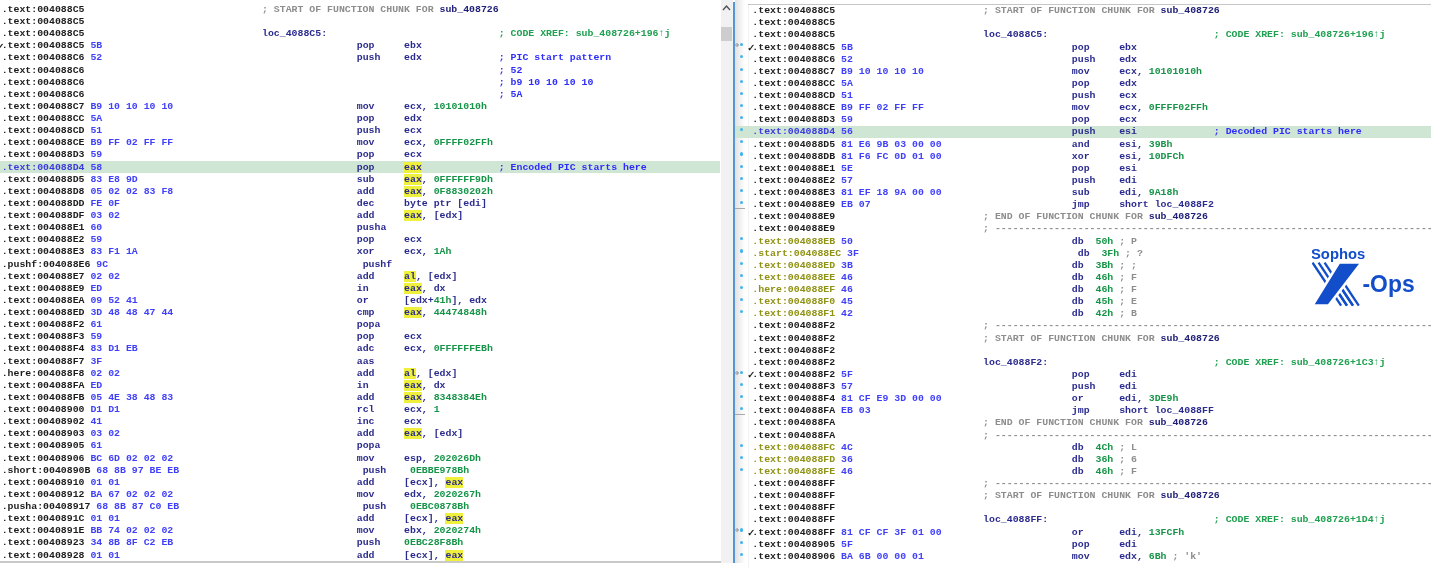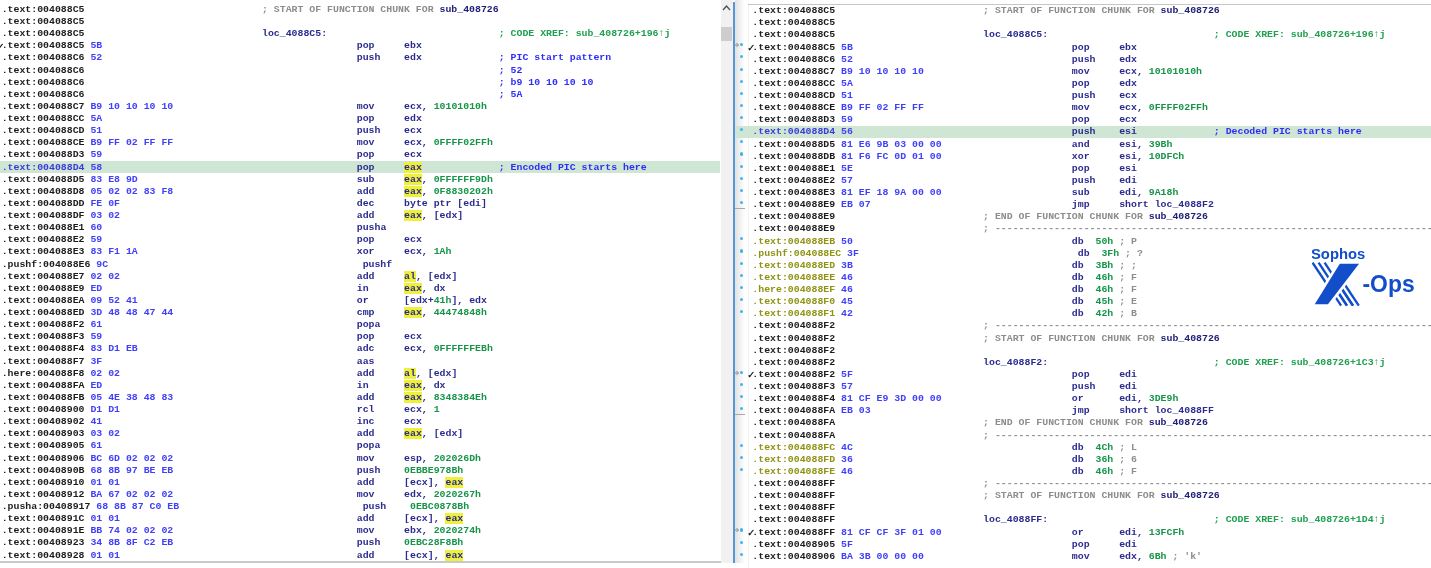--- a/index.html
+++ b/index.html
@@ -41,21 +41,21 @@
 <span style="color:#1c1c1c">.text:004088F4</span> <span style="color:#4040fb">83 D1 EB</span>                                     <span style="color:#2b2b8f">adc</span>     <span style="color:#2b2b8f">ecx, </span><span style="color:#169549">0FFFFFFEBh</span>
 <span style="color:#1c1c1c">.text:004088F7</span> <span style="color:#4040fb">3F</span>                                           <span style="color:#2b2b8f">aas</span>
 <span style="color:#1c1c1c">.here:004088F8</span> <span style="color:#4040fb">02 02</span>                                        <span style="color:#2b2b8f">add</span>     <span style="color:#2b2b8f;background:#eef03c">al</span><span style="color:#2b2b8f">, [edx]</span>
 <span style="color:#1c1c1c">.text:004088FA</span> <span style="color:#4040fb">ED</span>                                           <span style="color:#2b2b8f">in</span>      <span style="color:#2b2b8f;background:#eef03c">eax</span><span style="color:#2b2b8f">, dx</span>
 <span style="color:#1c1c1c">.text:004088FB</span> <span style="color:#4040fb">05 4E 38 48 83</span>                               <span style="color:#2b2b8f">add</span>     <span style="color:#2b2b8f;background:#eef03c">eax</span><span style="color:#2b2b8f">, </span><span style="color:#169549">8348384Eh</span>
 <span style="color:#1c1c1c">.text:00408900</span> <span style="color:#4040fb">D1 D1</span>                                        <span style="color:#2b2b8f">rcl</span>     <span style="color:#2b2b8f">ecx, </span><span style="color:#169549">1</span>
 <span style="color:#1c1c1c">.text:00408902</span> <span style="color:#4040fb">41</span>                                           <span style="color:#2b2b8f">inc</span>     <span style="color:#2b2b8f">ecx</span>
 <span style="color:#1c1c1c">.text:00408903</span> <span style="color:#4040fb">03 02</span>                                        <span style="color:#2b2b8f">add</span>     <span style="color:#2b2b8f;background:#eef03c">eax</span><span style="color:#2b2b8f">, [edx]</span>
 <span style="color:#1c1c1c">.text:00408905</span> <span style="color:#4040fb">61</span>                                           <span style="color:#2b2b8f">popa</span>
 <span style="color:#1c1c1c">.text:00408906</span> <span style="color:#4040fb">BC 6D 02 02 02</span>                               <span style="color:#2b2b8f">mov</span>     <span style="color:#2b2b8f">esp, </span><span style="color:#169549">202026Dh</span>
-<span style="color:#1c1c1c">.text:0040890B</span> <span style="color:#4040fb">68 8B 97 BE EB</span>                               <span style="color:#2b2b8f">push</span>    <span style="color:#169549">0EBBE978Bh</span>
+<span style="color:#1c1c1c">.short:0040890B</span> <span style="color:#4040fb">68 8B 97 BE EB</span>                               <span style="color:#2b2b8f">push</span>    <span style="color:#169549">0EBBE978Bh</span>
 <span style="color:#1c1c1c">.text:00408910</span> <span style="color:#4040fb">01 01</span>                                        <span style="color:#2b2b8f">add</span>     <span style="color:#2b2b8f">[ecx], </span><span style="color:#2b2b8f;background:#eef03c">eax</span>
 <span style="color:#1c1c1c">.text:00408912</span> <span style="color:#4040fb">BA 67 02 02 02</span>                               <span style="color:#2b2b8f">mov</span>     <span style="color:#2b2b8f">edx, </span><span style="color:#169549">2020267h</span>
 <span style="color:#1c1c1c">.pusha:00408917</span> <span style="color:#4040fb">68 8B 87 C0 EB</span>                               <span style="color:#2b2b8f">push</span>    <span style="color:#169549">0EBC0878Bh</span>
 <span style="color:#1c1c1c">.text:0040891C</span> <span style="color:#4040fb">01 01</span>                                        <span style="color:#2b2b8f">add</span>     <span style="color:#2b2b8f">[ecx], </span><span style="color:#2b2b8f;background:#eef03c">eax</span>
 <span style="color:#1c1c1c">.text:0040891E</span> <span style="color:#4040fb">BB 74 02 02 02</span>                               <span style="color:#2b2b8f">mov</span>     <span style="color:#2b2b8f">ebx, </span><span style="color:#169549">2020274h</span>
 <span style="color:#1c1c1c">.text:00408923</span> <span style="color:#4040fb">34 8B 8F C2 EB</span>                               <span style="color:#2b2b8f">push</span>    <span style="color:#169549">0EBC28F8Bh</span>
 <span style="color:#1c1c1c">.text:00408928</span> <span style="color:#4040fb">01 01</span>                                        <span style="color:#2b2b8f">add</span>     <span style="color:#2b2b8f">[ecx], </span><span style="color:#2b2b8f;background:#eef03c">eax</span></pre>
 <span class="chk" style="left:-3.5px;top:40.59px">✓</span>
 </div>
 <div style="position:absolute;left:0;top:561.3px;width:733px;height:1.3px;background:#c9c9c9"></div>
@@ -129,21 +129,21 @@
 <span style="color:#3b3bdd">.text:004088D4</span> <span style="color:#4040fb">56</span>                                     <span style="color:#2b2b8f">push</span>    <span style="color:#2b2b8f">esi</span>             <span style="color:#2d2dfb">; Decoded PIC starts here</span>
 <span style="color:#1c1c1c">.text:004088D5</span> <span style="color:#4040fb">81 E6 9B 03 00 00</span>                      <span style="color:#2b2b8f">and</span>     <span style="color:#2b2b8f">esi, </span><span style="color:#169549">39Bh</span>
 <span style="color:#1c1c1c">.text:004088DB</span> <span style="color:#4040fb">81 F6 FC 0D 01 00</span>                      <span style="color:#2b2b8f">xor</span>     <span style="color:#2b2b8f">esi, </span><span style="color:#169549">10DFCh</span>
 <span style="color:#1c1c1c">.text:004088E1</span> <span style="color:#4040fb">5E</span>                                     <span style="color:#2b2b8f">pop</span>     <span style="color:#2b2b8f">esi</span>
 <span style="color:#1c1c1c">.text:004088E2</span> <span style="color:#4040fb">57</span>                                     <span style="color:#2b2b8f">push</span>    <span style="color:#2b2b8f">edi</span>
 <span style="color:#1c1c1c">.text:004088E3</span> <span style="color:#4040fb">81 EF 18 9A 00 00</span>                      <span style="color:#2b2b8f">sub</span>     <span style="color:#2b2b8f">edi, </span><span style="color:#169549">9A18h</span>
 <span style="color:#1c1c1c">.text:004088E9</span> <span style="color:#4040fb">EB 07</span>                                  <span style="color:#2b2b8f">jmp</span>     <span style="color:#2b2b8f">short loc_4088F2</span>
 <span style="color:#1c1c1c">.text:004088E9</span>                         <span style="color:#8d8d8d">; END OF FUNCTION CHUNK FOR </span><span style="color:#20207a">sub_408726</span>
 <span style="color:#1c1c1c">.text:004088E9</span>                         <span style="color:#8d8d8d">; ----------------------------------------------------------------------------------------------------</span>
 <span style="color:#8f9213">.text:004088EB</span> <span style="color:#4040fb">50</span>                                     <span style="color:#2b2b8f">db</span>  <span style="color:#169549">50h</span> <span style="color:#8d8d8d">; P</span>
-<span style="color:#8f9213">.pushf:004088EC</span> <span style="color:#4040fb">3F</span>                                     <span style="color:#2b2b8f">db</span>  <span style="color:#169549">3Fh</span> <span style="color:#8d8d8d">; ?</span>
+<span style="color:#8f9213">.start:004088EC</span> <span style="color:#4040fb">3F</span>                                     <span style="color:#2b2b8f">db</span>  <span style="color:#169549">3Fh</span> <span style="color:#8d8d8d">; ?</span>
 <span style="color:#8f9213">.text:004088ED</span> <span style="color:#4040fb">3B</span>                                     <span style="color:#2b2b8f">db</span>  <span style="color:#169549">3Bh</span> <span style="color:#8d8d8d">; ;</span>
 <span style="color:#8f9213">.text:004088EE</span> <span style="color:#4040fb">46</span>                                     <span style="color:#2b2b8f">db</span>  <span style="color:#169549">46h</span> <span style="color:#8d8d8d">; F</span>
 <span style="color:#8f9213">.here:004088EF</span> <span style="color:#4040fb">46</span>                                     <span style="color:#2b2b8f">db</span>  <span style="color:#169549">46h</span> <span style="color:#8d8d8d">; F</span>
 <span style="color:#8f9213">.text:004088F0</span> <span style="color:#4040fb">45</span>                                     <span style="color:#2b2b8f">db</span>  <span style="color:#169549">45h</span> <span style="color:#8d8d8d">; E</span>
 <span style="color:#8f9213">.text:004088F1</span> <span style="color:#4040fb">42</span>                                     <span style="color:#2b2b8f">db</span>  <span style="color:#169549">42h</span> <span style="color:#8d8d8d">; B</span>
 <span style="color:#1c1c1c">.text:004088F2</span>                         <span style="color:#8d8d8d">; ----------------------------------------------------------------------------------------------------</span>
 <span style="color:#1c1c1c">.text:004088F2</span>                         <span style="color:#8d8d8d">; START OF FUNCTION CHUNK FOR </span><span style="color:#20207a">sub_408726</span>
 <span style="color:#1c1c1c">.text:004088F2</span>
 <span style="color:#1c1c1c">.text:004088F2</span>                         <span style="color:#2b2b8f">loc_4088F2:</span>                            <span style="color:#1fa050">; CODE XREF: sub_408726+1C3↑j</span>
 <span style="color:#1c1c1c">.text:004088F2</span> <span style="color:#4040fb">5F</span>                                     <span style="color:#2b2b8f">pop</span>     <span style="color:#2b2b8f">edi</span>
@@ -154,21 +154,21 @@
 <span style="color:#1c1c1c">.text:004088FA</span>                         <span style="color:#8d8d8d">; ----------------------------------------------------------------------------------------------------</span>
 <span style="color:#8f9213">.text:004088FC</span> <span style="color:#4040fb">4C</span>                                     <span style="color:#2b2b8f">db</span>  <span style="color:#169549">4Ch</span> <span style="color:#8d8d8d">; L</span>
 <span style="color:#8f9213">.text:004088FD</span> <span style="color:#4040fb">36</span>                                     <span style="color:#2b2b8f">db</span>  <span style="color:#169549">36h</span> <span style="color:#8d8d8d">; 6</span>
 <span style="color:#8f9213">.text:004088FE</span> <span style="color:#4040fb">46</span>                                     <span style="color:#2b2b8f">db</span>  <span style="color:#169549">46h</span> <span style="color:#8d8d8d">; F</span>
 <span style="color:#1c1c1c">.text:004088FF</span>                         <span style="color:#8d8d8d">; ----------------------------------------------------------------------------------------------------</span>
 <span style="color:#1c1c1c">.text:004088FF</span>                         <span style="color:#8d8d8d">; START OF FUNCTION CHUNK FOR </span><span style="color:#20207a">sub_408726</span>
 <span style="color:#1c1c1c">.text:004088FF</span>
 <span style="color:#1c1c1c">.text:004088FF</span>                         <span style="color:#2b2b8f">loc_4088FF:</span>                            <span style="color:#1fa050">; CODE XREF: sub_408726+1D4↑j</span>
 <span style="color:#1c1c1c">.text:004088FF</span> <span style="color:#4040fb">81 CF CF 3F 01 00</span>                      <span style="color:#2b2b8f">or</span>      <span style="color:#2b2b8f">edi, </span><span style="color:#169549">13FCFh</span>
 <span style="color:#1c1c1c">.text:00408905</span> <span style="color:#4040fb">5F</span>                                     <span style="color:#2b2b8f">pop</span>     <span style="color:#2b2b8f">edi</span>
-<span style="color:#1c1c1c">.text:00408906</span> <span style="color:#4040fb">BA 3B 00 00 00</span>                         <span style="color:#2b2b8f">mov</span>     <span style="color:#2b2b8f">edx, </span><span style="color:#169549">6Bh</span> <span style="color:#8d8d8d">; 'k'</span></pre>
+<span style="color:#1c1c1c">.text:00408906</span> <span style="color:#4040fb">BA 6B 00 00 01</span>                         <span style="color:#2b2b8f">mov</span>     <span style="color:#2b2b8f">edx, </span><span style="color:#169549">6Bh</span> <span style="color:#8d8d8d">; 'k'</span></pre>
 </div>
 <svg style="position:absolute;left:1312px;top:244px" width="110" height="68" viewBox="0 0 110 68">
 <g stroke="#124dca" stroke-width="2.3" fill="none">
 <line x1="0.6" y1="18.7" x2="29.1" y2="61.7"></line>
 <line x1="6.6" y1="18.7" x2="35.1" y2="61.7"></line>
 <line x1="12.6" y1="18.7" x2="41.1" y2="61.7"></line>
 <line x1="20.4" y1="40" x2="34.8" y2="61.7"></line>
 <line x1="26.4" y1="40" x2="40.8" y2="61.7"></line>
 <line x1="32.4" y1="40" x2="46.8" y2="61.7"></line>
 </g>

